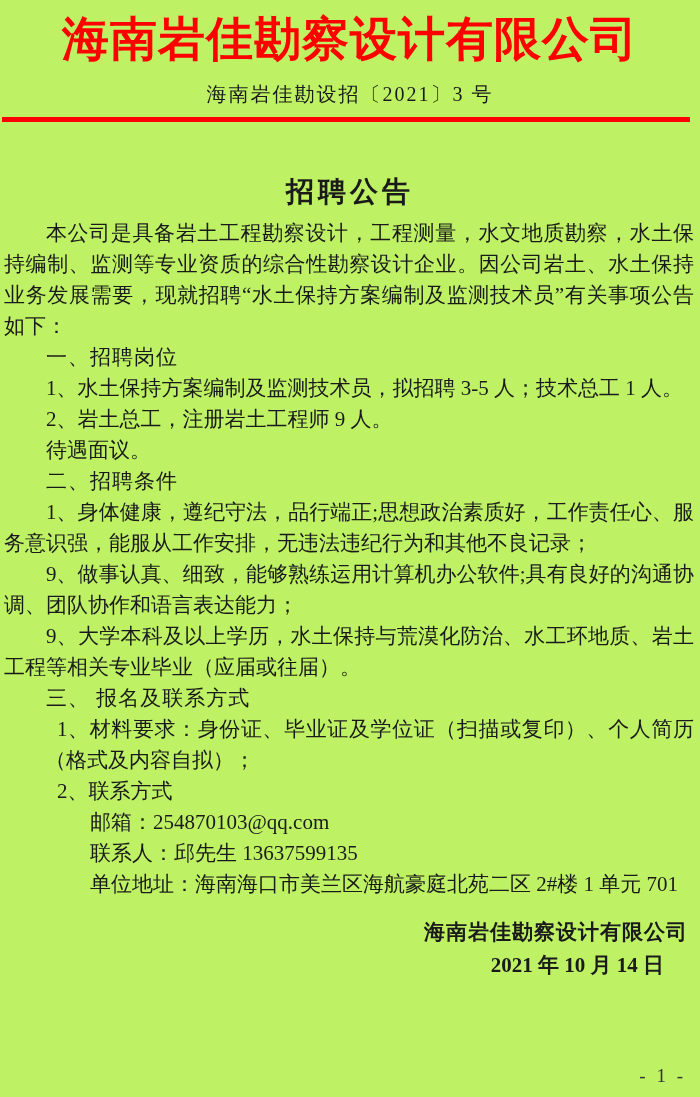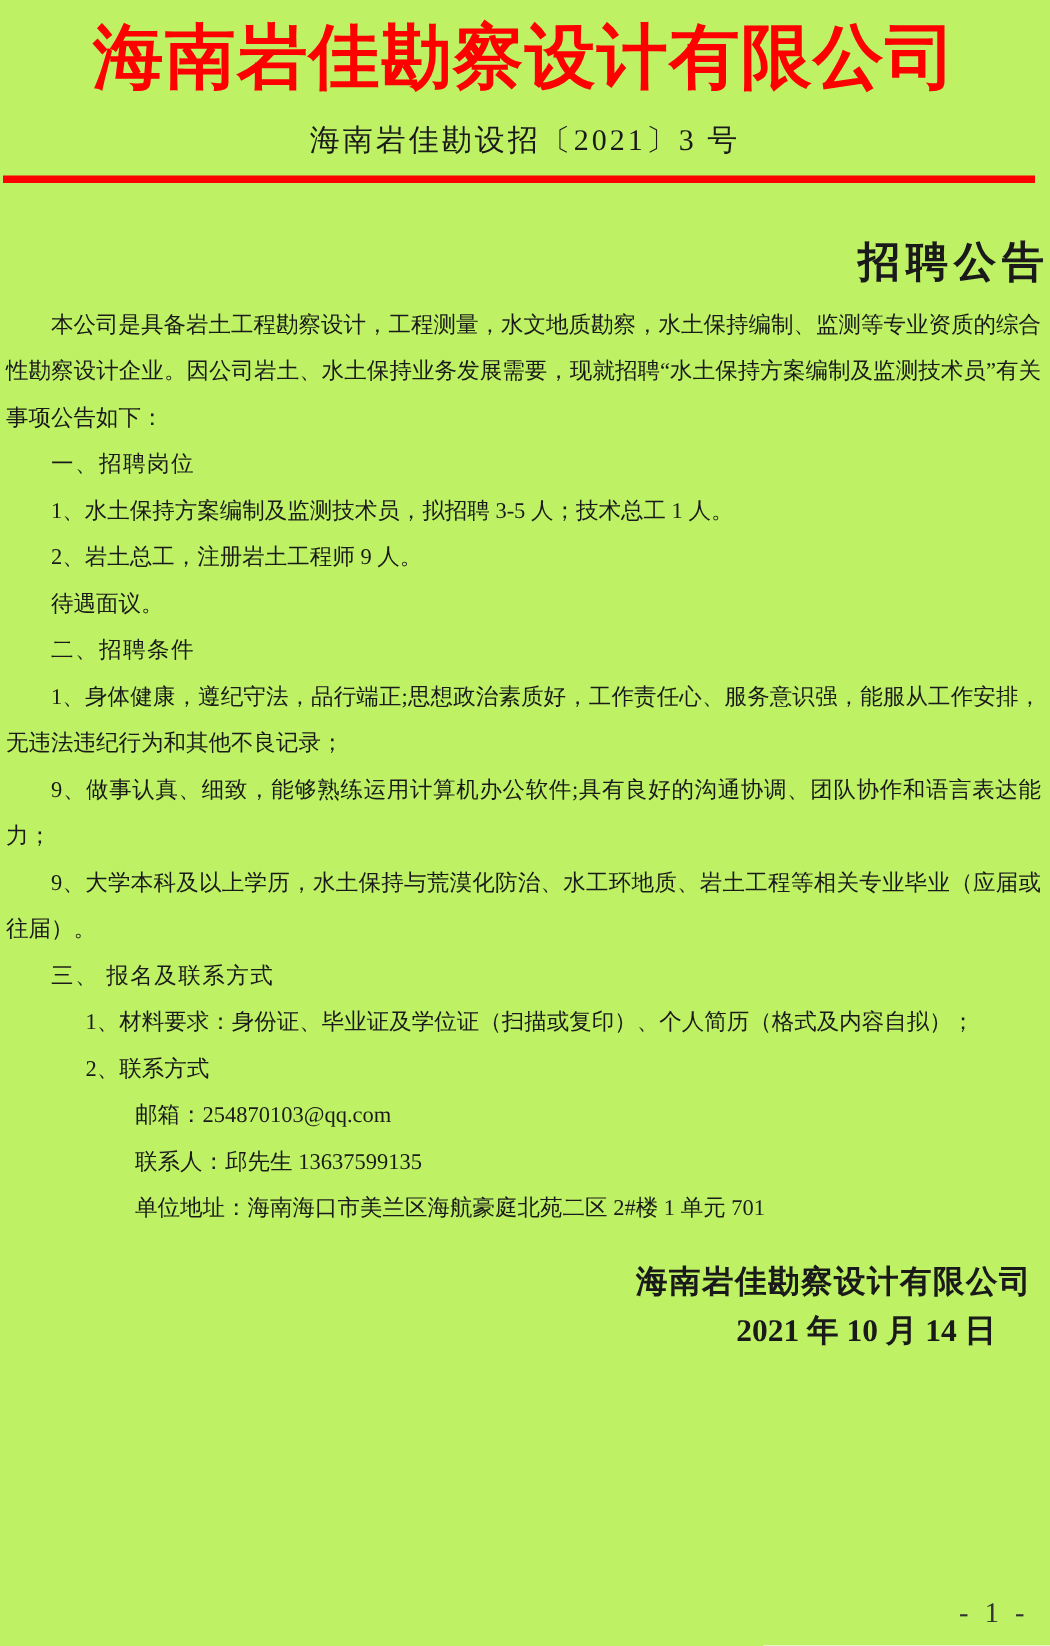--- a/index.html
+++ b/index.html
@@ -29,30 +29,30 @@
     font-size: 20px;
     line-height: 24px;
     letter-spacing: 2px;
   }
   .red-rule {
     height: 5px;
     background: #fe0000;
     margin: 11px 10px 0 2px;
   }
   .notice-title {
-    margin-top: 36px;
-    text-align: right;
+    margin-top: 52px;
+    text-align: center;
     font-size: 28px;
     font-weight: bold;
     line-height: 36px;
     letter-spacing: 4px;
   }
   .body-text {
     margin: 8px 6px 0 4px;
-    font-size: 15px;
+    font-size: 21px;
     line-height: 31px;
     text-align: justify;
     text-justify: inter-ideograph;
   }
   .body-text p { margin: 0; }
   .para-indent { text-indent: 2em; }
   .sec-heading { text-indent: 2em; font-weight: normal; letter-spacing: 1px; }
   .sec3-item { padding-left: 41px; text-indent: 12px; }
   .contact-line { padding-left: 86px; }
   .footer {

